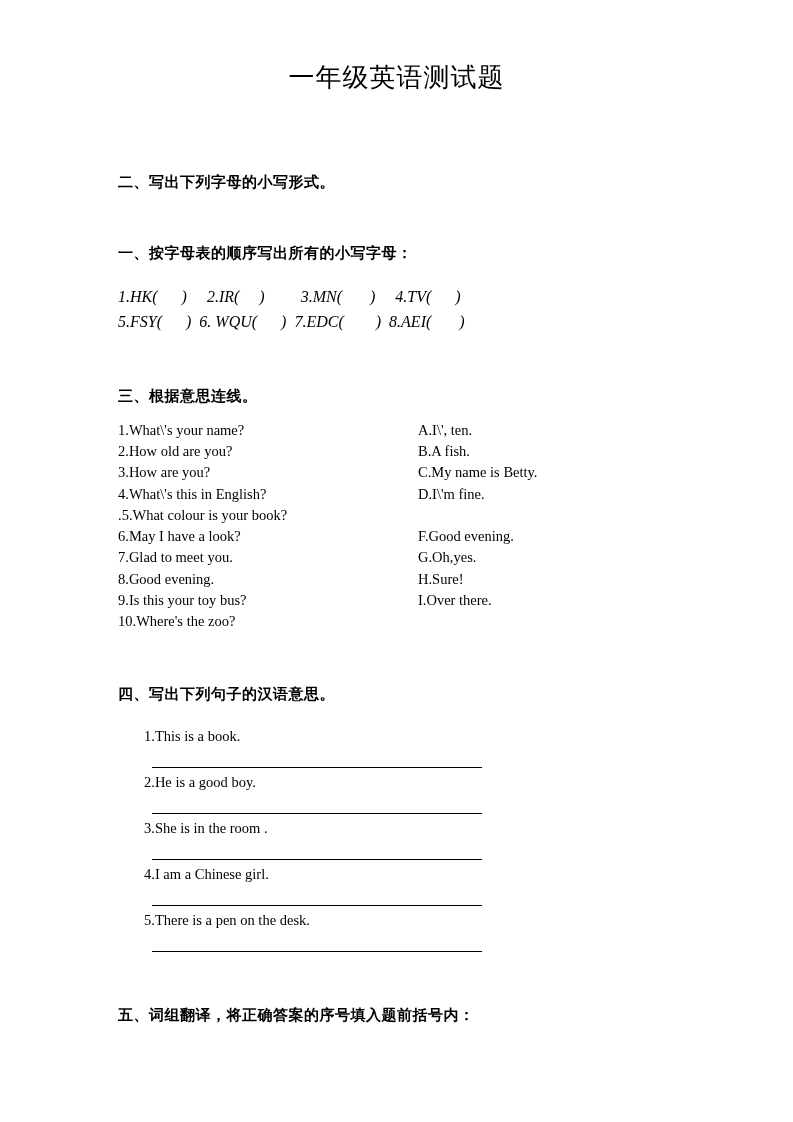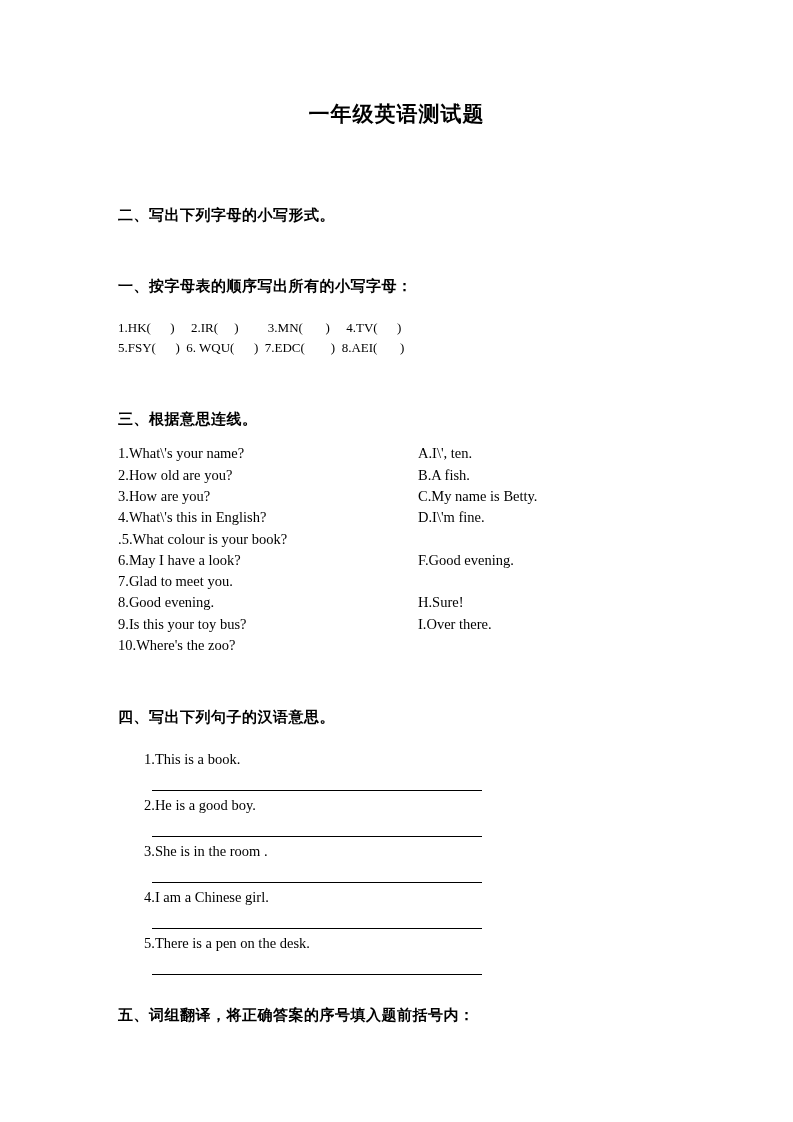--- a/index.html
+++ b/index.html
@@ -18,42 +18,43 @@
   .page {
     position: relative;
     width: 793px;
     height: 1122px;
     box-sizing: border-box;
     padding: 0 118px;
   }
   .doc-title {
     text-align: center;
     font-family: "Liberation Sans", sans-serif;
-    font-weight: bold;
-    font-size: 21px;
+    font-weight: normal;
+    font-size: 26px;
     letter-spacing: 1px;
-    margin-top: 100px;
+    margin-top: 60px;
     margin-bottom: 0;
   }
   .section-heading {
     font-family: "Liberation Sans", sans-serif;
     font-weight: bold;
     font-size: 15px;
     letter-spacing: 0.5px;
   }
   .h1-pos { margin-top: 52px; }
   .h2-pos { margin-top: 78px; }
   .h3-pos { margin-top: 52px; }
   .h4-pos { margin-top: 52px; }
-  .h5-pos { margin-top: 31px; }
+  .h5-pos { margin-top: 54px; }
 
   .letters-block {
     margin-top: 22px;
-    font-size: 13px;
+    font-size: 16px;
     line-height: 1.55;
+    font-style: italic;
   }
   .letters-row {
     white-space: pre;
   }
 
   .match-block {
     margin-top: 14px;
     font-size: 14.5px;
     line-height: 1.47;
     position: relative;
@@ -126,20 +127,21 @@
     </div>
     <div class="match-row">
       <div class="match-left">.5.What colour is your book?</div>
     </div>
     <div class="match-row">
       <div class="match-left">6.May I have a look?</div>
       <div class="match-right"> F.Good evening.</div>
     </div>
     <div class="match-row">
       <div class="match-left">7.Glad to meet you.</div>
+      <div class="match-right"> G.Oh,yes.</div>
     </div>
     <div class="match-row">
       <div class="match-left">8.Good evening.</div>
       <div class="match-right">  H.Sure!</div>
     </div>
     <div class="match-row">
       <div class="match-left">9.Is this your toy bus?</div>
       <div class="match-right"> I.Over there.</div>
     </div>
     <div class="match-row">

